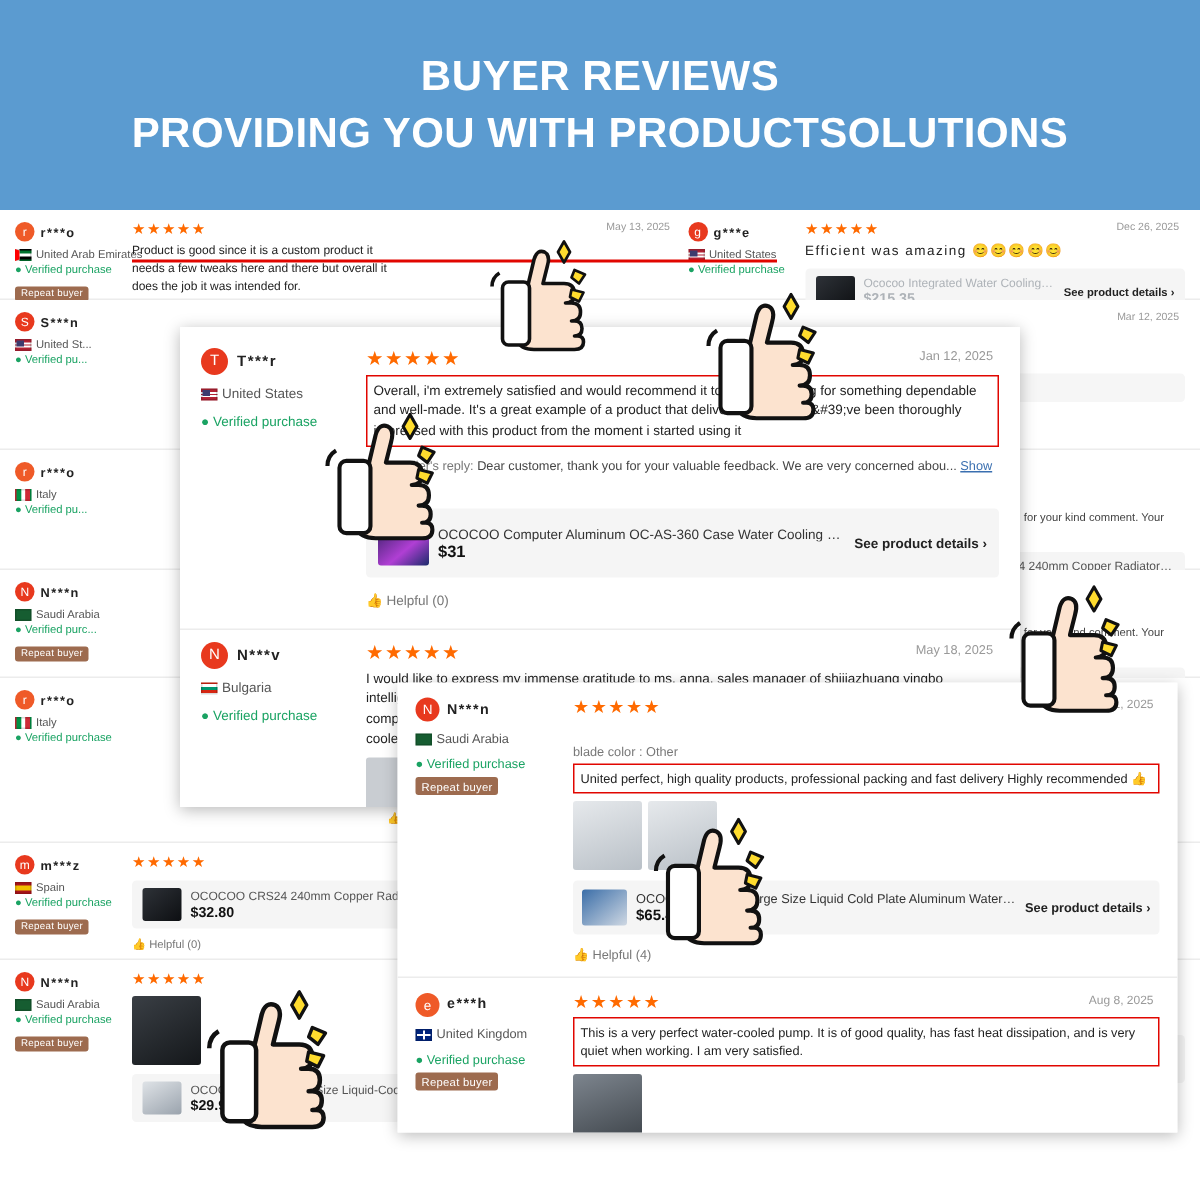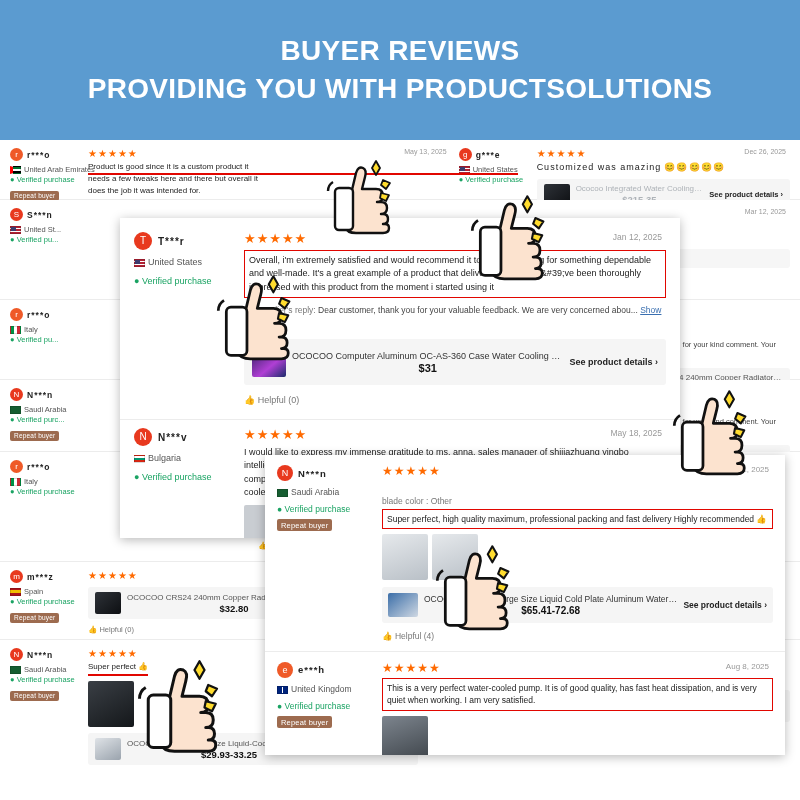--- a/index.html
+++ b/index.html
@@ -107,21 +107,21 @@
     padding:5px 7px; margin-top:6px;
   }
   .p-thumb { width:26px; height:22px; border-radius:2px; flex:0 0 auto;
              background:linear-gradient(135deg,#4a5560,#1d2126); }
   .p-thumb.dark { background:linear-gradient(140deg,#2e3238,#0d0f12); }
   .p-thumb.blue { background:linear-gradient(140deg,#3b6ea8,#cfd8e3); }
   .p-thumb.neon { background:linear-gradient(140deg,#2b1d5c,#b03fd4 60%,#1b2b6b); }
   .p-thumb.silver{ background:linear-gradient(150deg,#dfe3e7,#9aa3ad); }
   .p-info { flex:1 1 auto; min-width:0; }
   .p-title { font-size:8px; color:#555; white-space:nowrap; overflow:hidden; text-overflow:ellipsis; }
-  .p-price { font-size:9.5px; color:#111; font-weight:bold; margin-top:1px;text-align:center; }
+  .p-price { font-size:9.5px; color:#111; font-weight:bold; margin-top:1px; }
   .p-link { font-size:7.5px; color:#222; font-weight:bold; white-space:nowrap; flex:0 0 auto; }
 
   .helpful { font-size:7.5px; color:#777; margin-top:6px; }
 
   .muted { color:#b9b9b9 !important; }
   .muted-box .p-title,.muted-box .p-price { color:#aeb3b8; }
 
   .emoji-row { font-size:9px; letter-spacing:1px; }
 
   
@@ -174,21 +174,21 @@
         <span class="uname">g***e</span>
       </div>
       <div class="meta">
         <i class="flag f-us"></i><span>United States</span>
       </div>
       <div class="verified">●&nbsp;<span>Verified purchase</span></div>
     </div>
     <div class="rv-body" style="max-width:300px;">
       <div class="rv-date">Dec 26, 2025</div>
       <div class="stars">★★★★★</div>
-      <div class="rv-text emoji-row">Customized was amazing 😊😊😊😊😊</div>
+      <div class="rv-text emoji-row">Efficient was amazing 😊😊😊😊😊</div>
       <div class="product muted-box" style="margin-top:4px;">
         <span class="p-thumb dark"></span>
         <span class="p-info">
           <span class="p-title" style="display:block;">Ococoo Integrated Water Cooling System Efficient CPU Graphics Card Heat Removal ...</span>
           <span class="p-price" style="display:block;">$215.35</span>
         </span>
         <span class="p-link"><span>See product details</span> ›</span>
       </div>
     </div>
   </div>
@@ -342,23 +342,20 @@
         <span class="uname">N***n</span>
       </div>
       <div class="meta">
         <i class="flag f-sa"></i><span>Saudi Arabia</span>
       </div>
       <div class="verified">●&nbsp;<span>Verified purchase</span></div>
       <span class="repeat-badge">Repeat buyer</span>
     </div>
     <div class="rv-body" style="max-width:330px;">
       <div class="stars">★★★★★</div>
-      <div class="rv-text">
-        <span class="underline-red">Super perfect 👍</span>
-      </div>
       <div class="photos">
         <span class="photo d"></span>
       </div>
       <div class="product">
         <span class="p-thumb silver"></span>
         <span class="p-info">
           <span class="p-title" style="display:block;">OCOCOO Customized Size Liquid-Cooled Aluminum Water Cooling Plate for Comput...</span>
           <span class="p-price" style="display:block;">$29.93-33.25</span>
         </span>
         <span class="p-link"><span>See product details</span> ›</span>
@@ -450,21 +447,21 @@
       <div class="meta" style="font-size:8.5px; margin-top:5px;">
         <i class="flag f-sa"></i><span>Saudi Arabia</span>
       </div>
       <div class="verified" style="font-size:8.5px; margin-top:5px;">●&nbsp;<span>Verified purchase</span></div>
       <span class="repeat-badge" style="font-size:7.5px;">Repeat buyer</span>
     </div>
     <div class="rv-body">
       <div class="rv-date" style="font-size:8px;">Dec 1, 2025</div>
       <div class="stars" style="font-size:12px;">★★★★★</div>
       <div class="rv-attr" style="font-size:8.5px;">blade color :   Other</div>
-      <div class="rv-text boxed" style="font-size:8.5px; margin-top:3px;">Super perfect, high quality maximum, professional packing and fast delivery Highly recommended 👍</div>
+      <div class="rv-text boxed" style="font-size:8.5px; margin-top:3px;">United perfect, high quality products, professional packing and fast delivery Highly recommended 👍</div>
       <div class="photos">
         <span class="photo w"></span>
         <span class="photo w"></span>
       </div>
       <div class="product" style="margin-top:7px; padding:6px;">
         <span class="p-thumb blue" style="width:30px;height:24px;"></span>
         <span class="p-info">
           <span class="p-title" style="display:block; font-size:8.5px; color:#333;">OCOCOO Custom Large Size Liquid Cold Plate Aluminum Water Cooling Block Fans C...</span>
           <span class="p-price" style="display:block; font-size:10px;">$65.41-72.68</span>
         </span>

